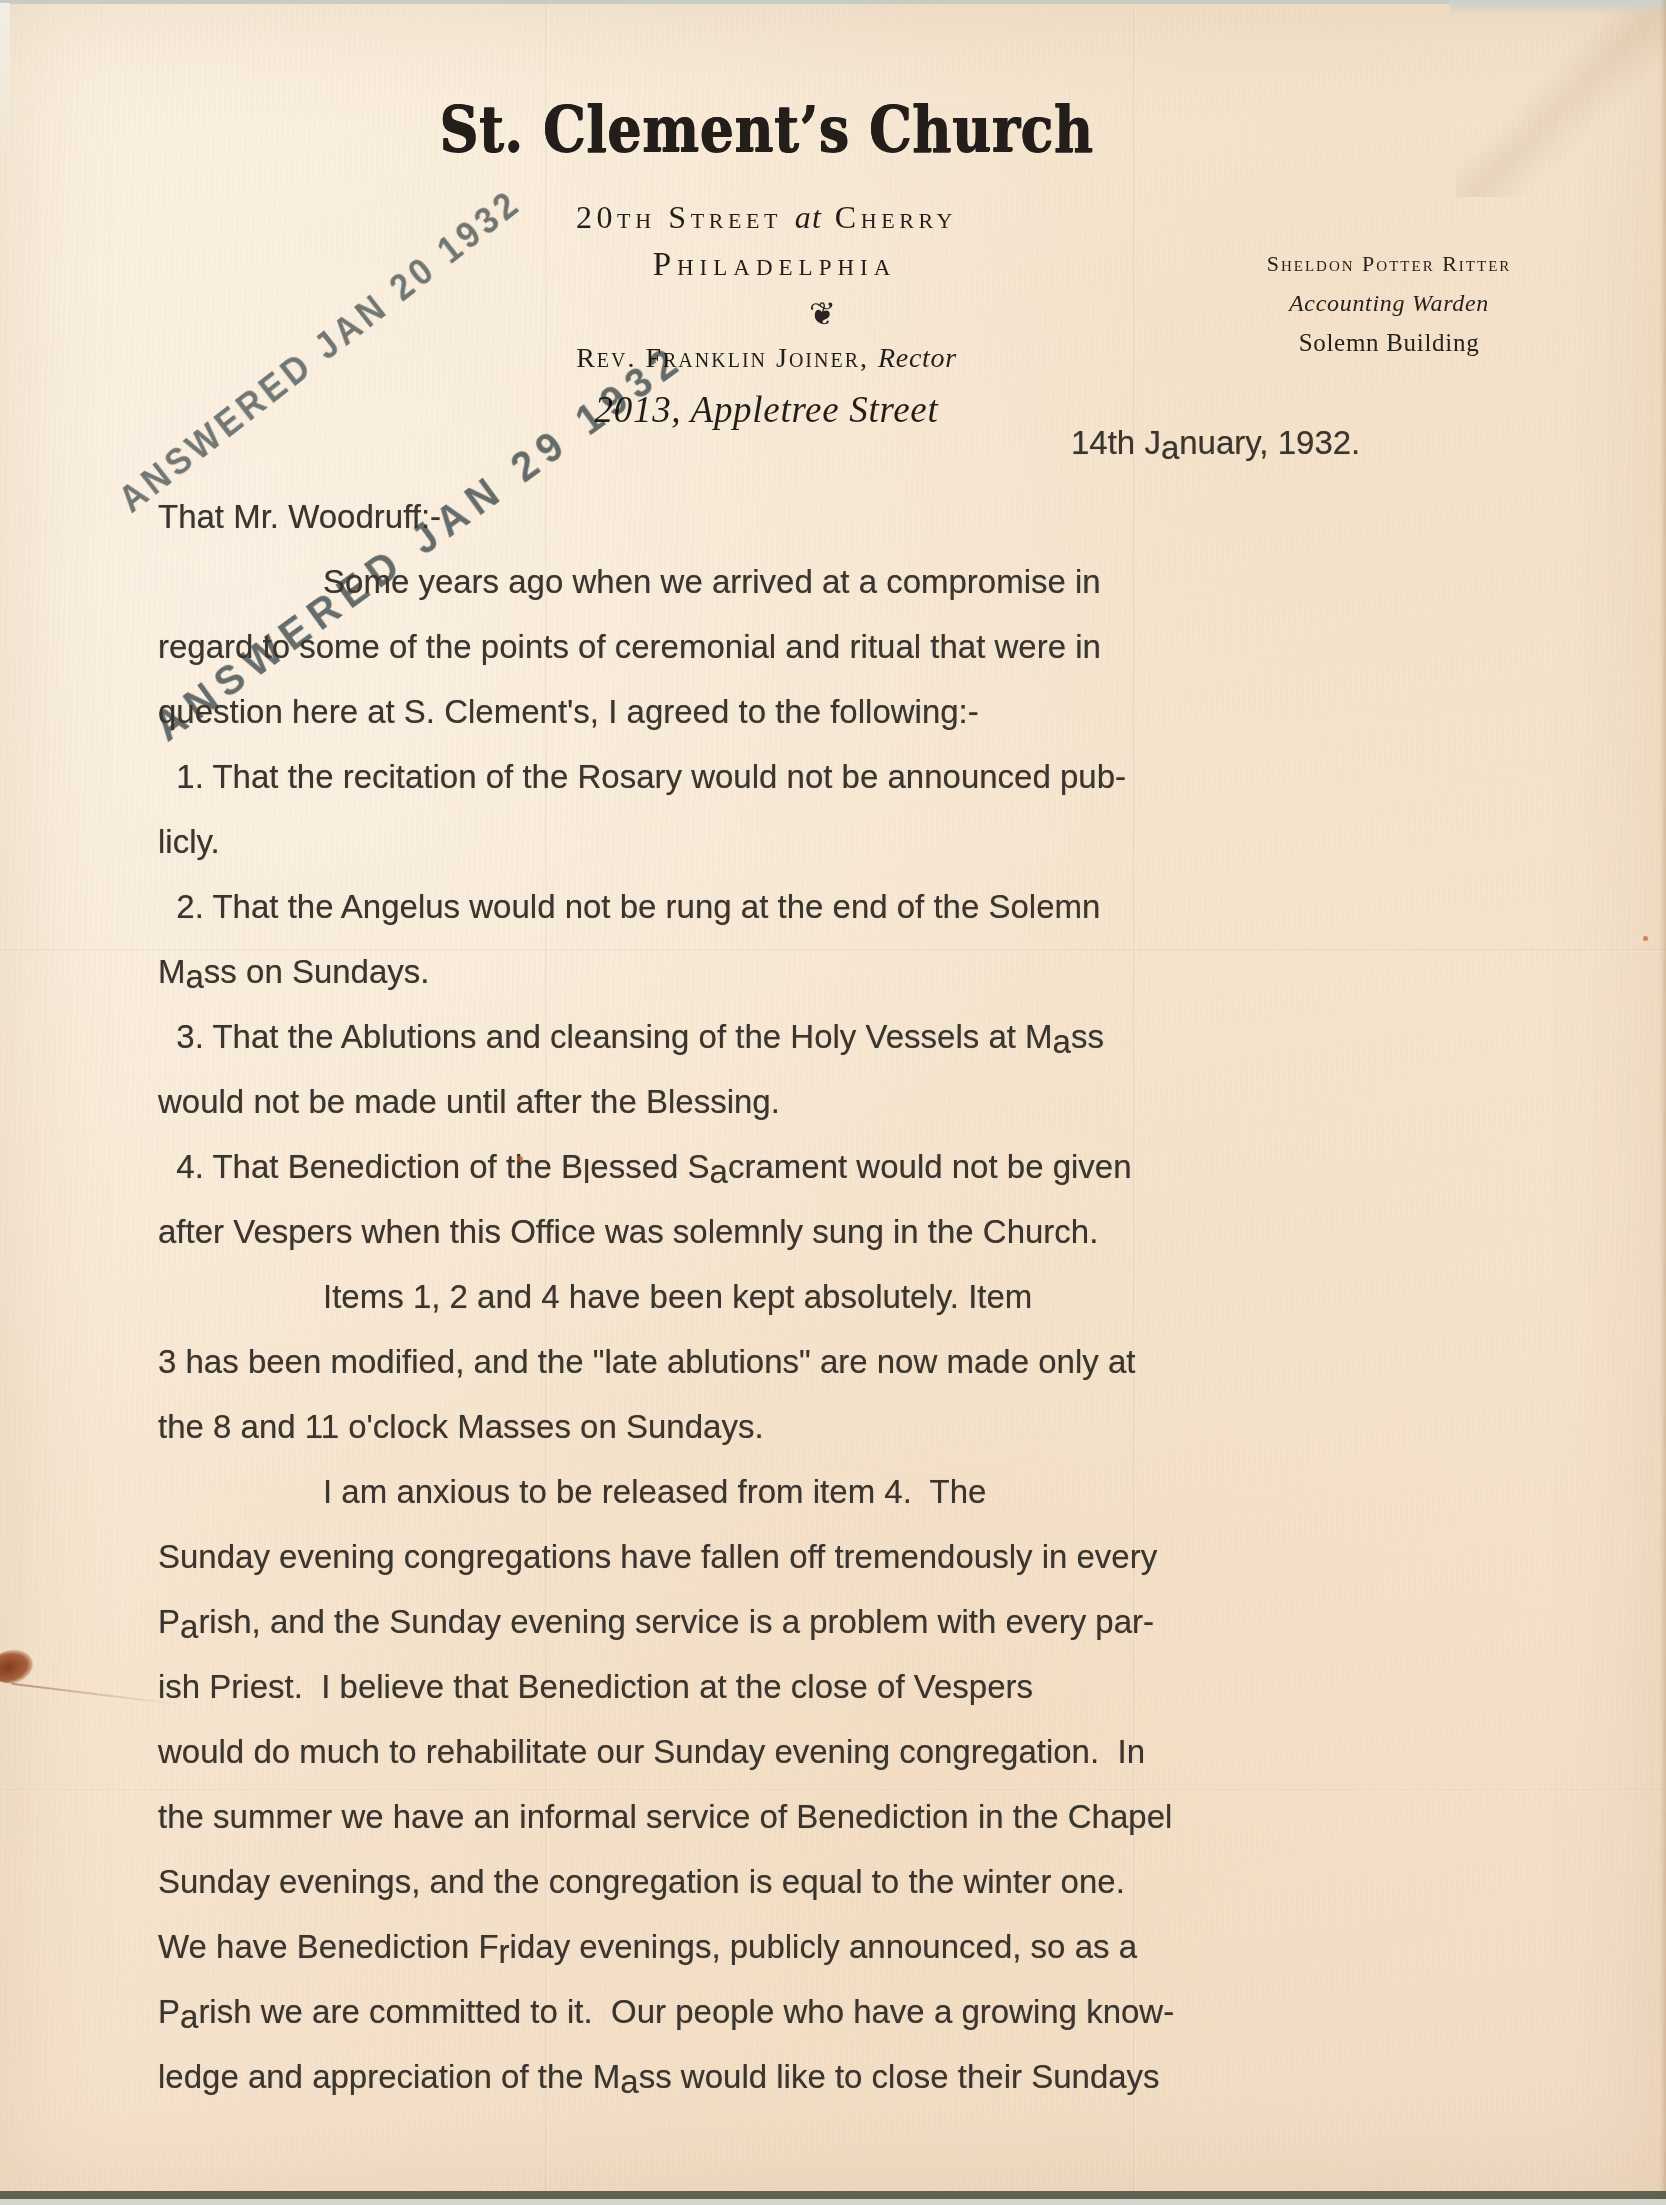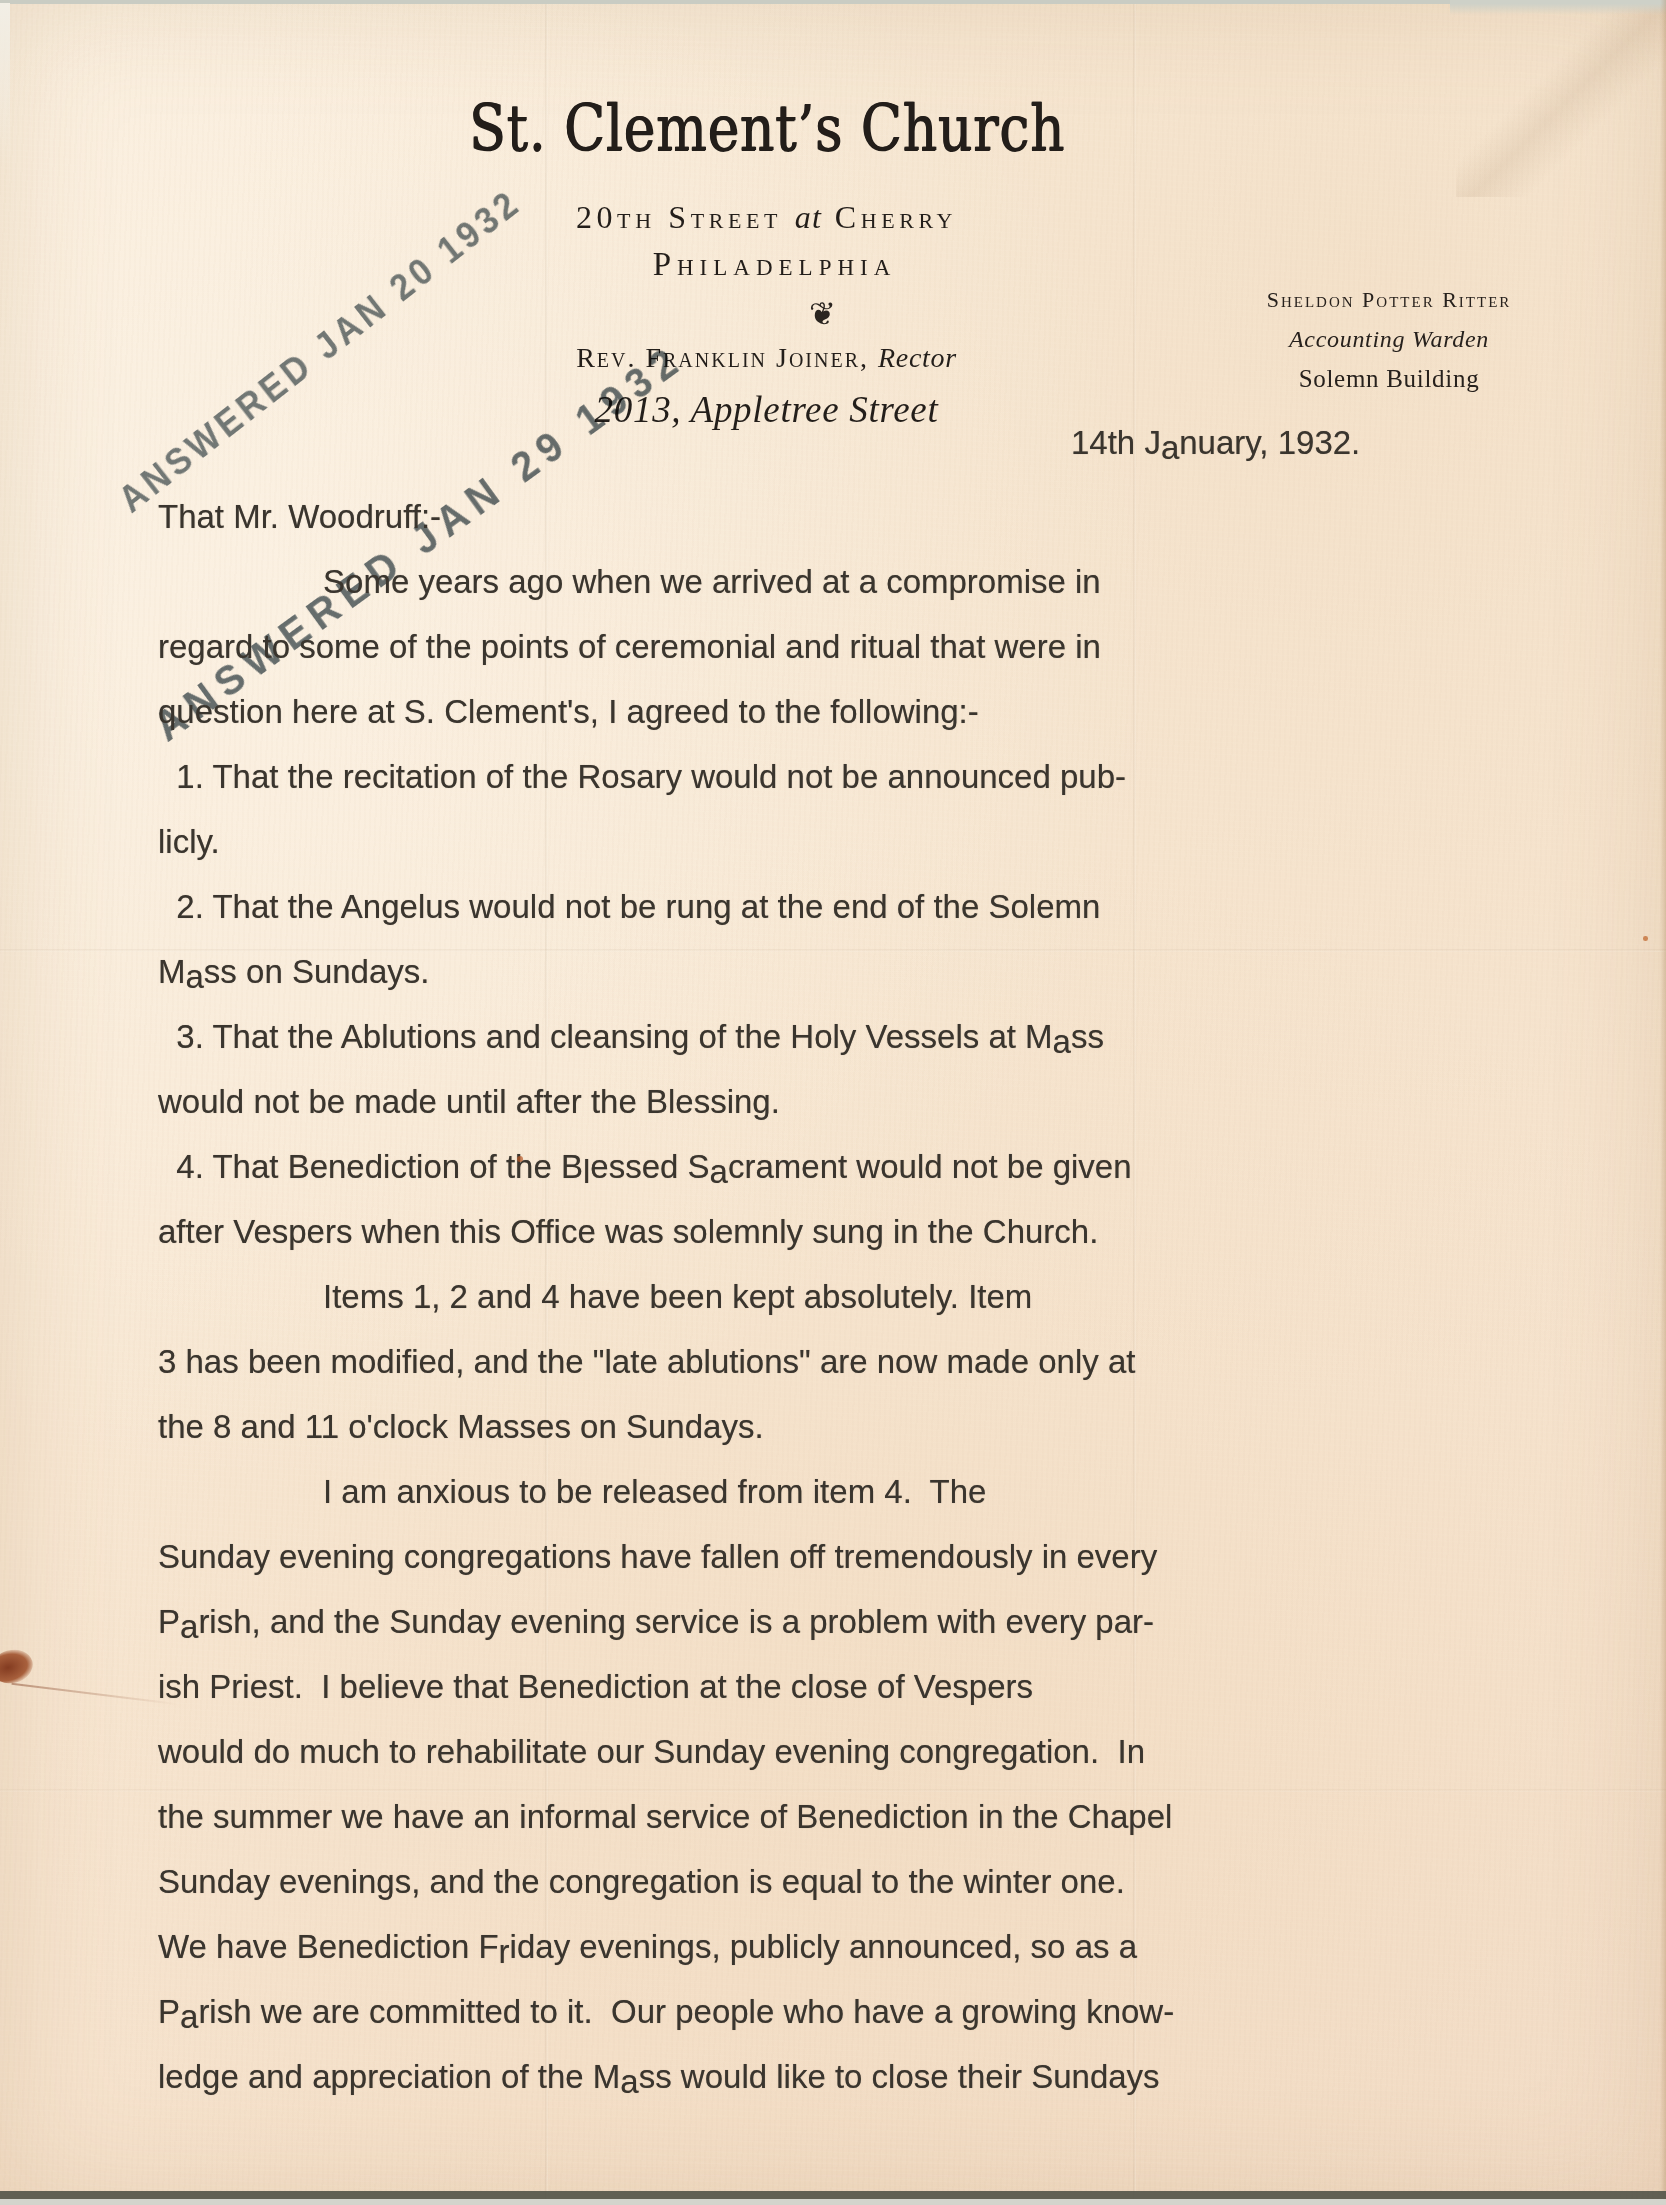--- a/index.html
+++ b/index.html
@@ -31,21 +31,21 @@
     background:linear-gradient(135deg, rgba(140,105,70,0) 40%, rgba(140,105,70,.5) 52%, rgba(140,105,70,0) 66%);}
 
   
   .crease-v{position:absolute;top:0;bottom:0;width:2.6px;opacity:.45;
     background:linear-gradient(to right, rgba(134,101,66,.22), rgba(255,252,244,.5));}
   .crease-h{position:absolute;left:0;right:0;height:2.6px;opacity:.4;
     background:linear-gradient(to bottom, rgba(134,101,66,.2), rgba(255,252,244,.45));}
 
   
   #letterhead{position:absolute;left:0;top:0;width:1533px;text-align:center;color:#231e1a;}
-  .lh-title{position:absolute;left:0;right:0;top:91px;font-size:64px;font-weight:normal;
+  .lh-title{position:absolute;left:0;right:0;top:91px;font-size:64px;font-weight:bold;
     font-family:"DejaVu Serif", serif;letter-spacing:0.7px;white-space:nowrap;}
   .lh-title span{display:inline-block;transform:scaleX(.84);
     text-shadow:1.1px 0 0 currentColor, 0 0.7px 0 currentColor;}
   .lh-street{position:absolute;left:0;right:0;top:199px;font-size:32px;
     font-variant:small-caps;letter-spacing:4.6px;white-space:nowrap;}
   .lh-street .at{font-variant:normal;font-style:italic;letter-spacing:1.3px;}
   .lh-city{position:absolute;left:16px;right:0;top:246px;font-size:33px;
     font-variant:small-caps;letter-spacing:6px;}
   .lh-orn{position:absolute;left:112px;right:0;top:295px;font-size:32px;
     font-family:"DejaVu Sans", sans-serif;color:#2a241f;}
@@ -53,21 +53,21 @@
     font-variant:small-caps;letter-spacing:2px;white-space:nowrap;}
   .lh-rector .rtitle{font-variant:normal;font-style:italic;letter-spacing:0.7px;text-align:center;}
   .lh-raddr{position:absolute;left:0;right:0;top:388px;font-size:37px;letter-spacing:0.7px;font-style:italic;}
 
   .officer{position:absolute;text-align:center;color:#27211d;}
   #officer-left{left:34px;top:243px;width:359px;}
   #officer-right{left:1236px;top:251px;width:306px;}
   .off-name{font-size:23px;font-variant:small-caps;letter-spacing:2px;white-space:nowrap;}
   .off-title{font-size:24px;font-style:italic;margin-top:13px;letter-spacing:0.7px;}
   .off-addr{font-size:25px;margin-top:12px;letter-spacing:0.7px;}
-  #officer-right .off-name{font-size:22px;margin-top:36px;}
+  #officer-right .off-name{font-size:22px;}
 
   
   .stamp{position:absolute;font-family:"Liberation Sans", sans-serif;font-weight:bold;
     white-space:nowrap;mix-blend-mode:multiply;filter:blur(0.4px);transform-origin:0 0;}
   #stamp-1{left:111px;top:488px;font-size:36px;letter-spacing:4.6px;
     color:rgba(86,99,106,.82);transform:rotate(-38deg) scaleX(.95);}
   #stamp-2{left:145px;top:712px;font-size:42px;letter-spacing:8.6px;
     color:rgba(78,92,100,.85);transform:rotate(-36deg) scaleX(.95);}
 
   

